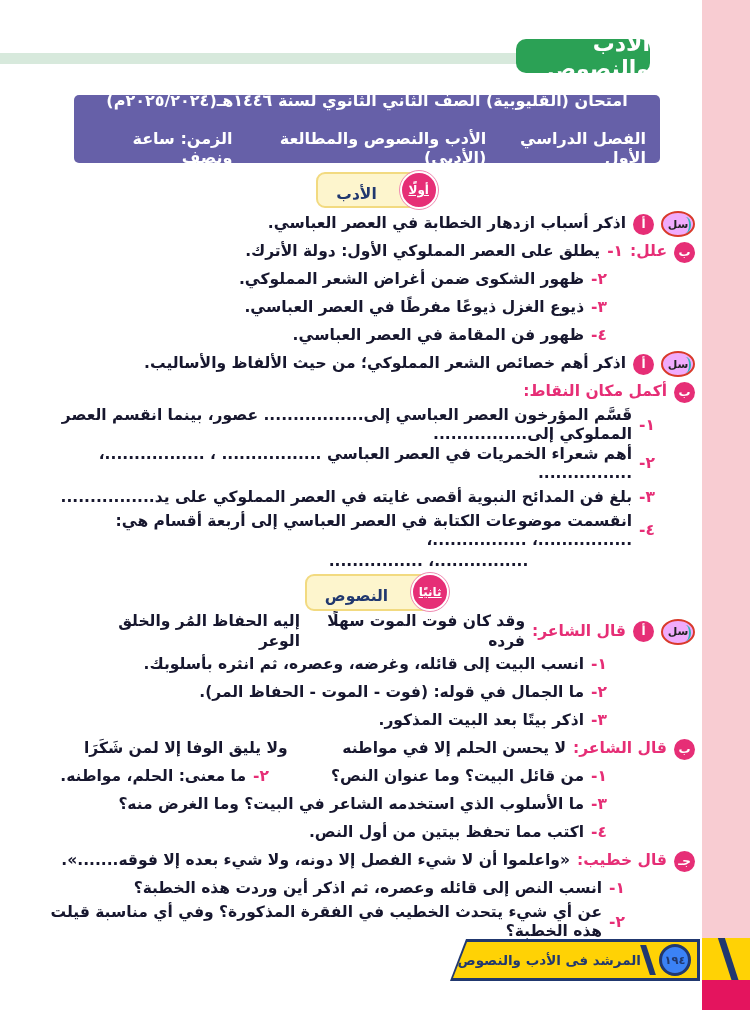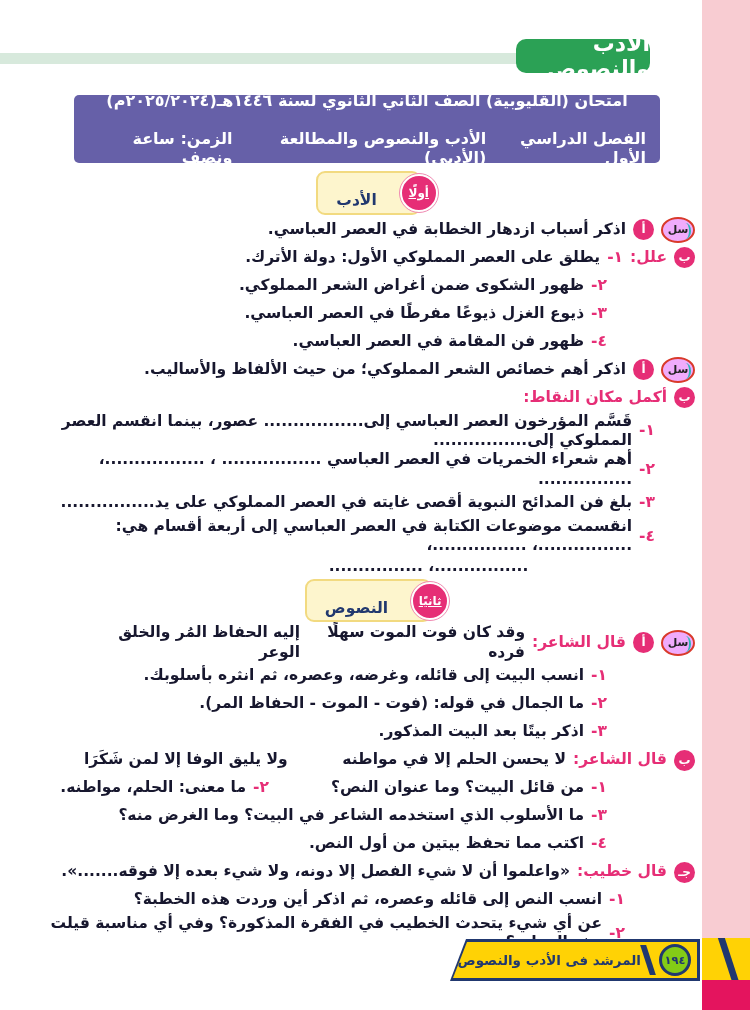--- a/index.html
+++ b/index.html
@@ -59,21 +59,21 @@
   .letter-circle{
     flex:0 0 auto;width:21px;height:21px;border-radius:50%;background:#e62e76;
     color:#fff;font-size:12px;font-weight:bold;display:flex;align-items:center;justify-content:center;
   }
 
   
   .badge-row{display:flex;justify-content:center;min-height:38px;align-items:center;margin:1px 0;}
   .section-badge{position:relative;display:inline-flex;align-items:center;}
   .badge-pill{
     background:#fdf5cd;border:2px solid #f2da80;border-radius:9px;
-    padding:20px 42px 4px 18px;color:#21386f;font-weight:bold;font-size:15.5px;line-height:1;
+    padding:13px 42px 4px 18px;color:#21386f;font-weight:bold;font-size:15.5px;line-height:1;
   }
   .badge-circle{
     position:absolute;right:-17px;top:50%;transform:translateY(-50%);
     width:38px;height:38px;border-radius:50%;background:#e62e76;border:2.5px solid #fff;
     outline:1.5px solid #f08ab2;color:#fff;font-size:12px;font-weight:bold;
     display:flex;align-items:center;justify-content:center;box-sizing:border-box;text-decoration:underline;
   }
 
   
   .poem{justify-content:space-between;padding-left:42px;}
@@ -84,21 +84,21 @@
   .footer-banner{
     position:absolute;right:50px;top:939px;width:250px;height:42px;background:#21386f;
     clip-path:polygon(0 100%,16px 0,100% 0,100% 100%);
   }
   .footer-banner .fb-inner{
     position:absolute;inset:3px;background:#ffd205;
     clip-path:polygon(0 100%,14px 0,100% 0,100% 100%);
     display:flex;align-items:center;direction:rtl;padding:0 4px;box-sizing:border-box;
   }
   .fb-circle{
-    flex:0 0 auto;width:32px;height:32px;border-radius:50%;background:#84cc16;
+    flex:0 0 auto;width:32px;height:32px;border-radius:50%;background:#3b82f6;
     border:3px solid #21386f;color:#21386f;font-size:11.5px;font-weight:bold;
     display:flex;align-items:center;justify-content:center;box-sizing:border-box;margin-right:2px;
   }
   .fb-slash{flex:0 0 auto;width:6px;height:30px;background:#21386f;transform:skewX(18deg);margin:0 8px 0 4px;}
   .fb-text{flex:1;text-align:center;color:#21386f;font-size:13.5px;font-weight:bold;white-space:nowrap;padding-left:10px;}
 </style>
 </head>
 <body>
 
 <div class="page">

